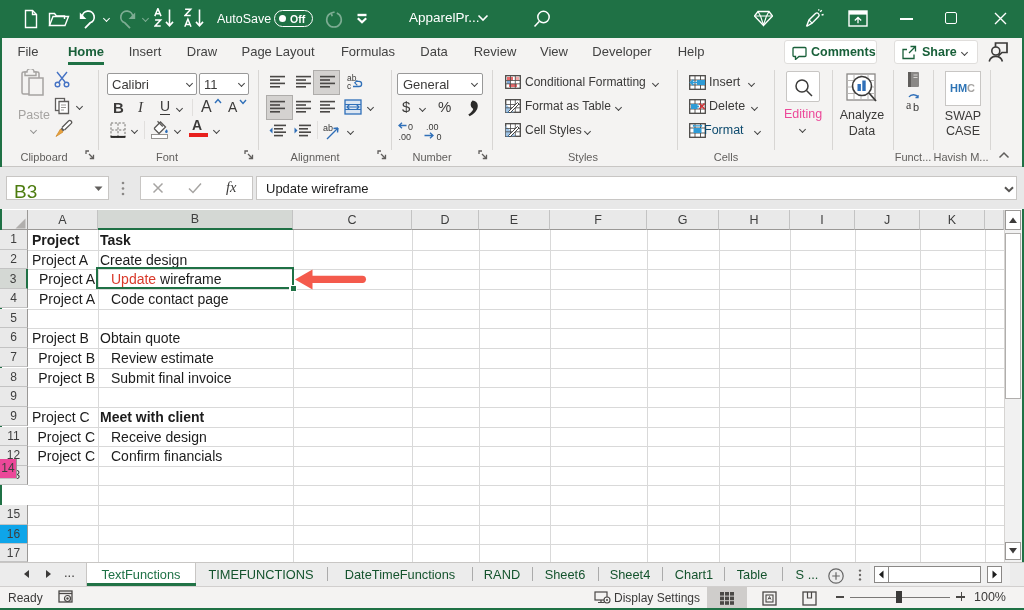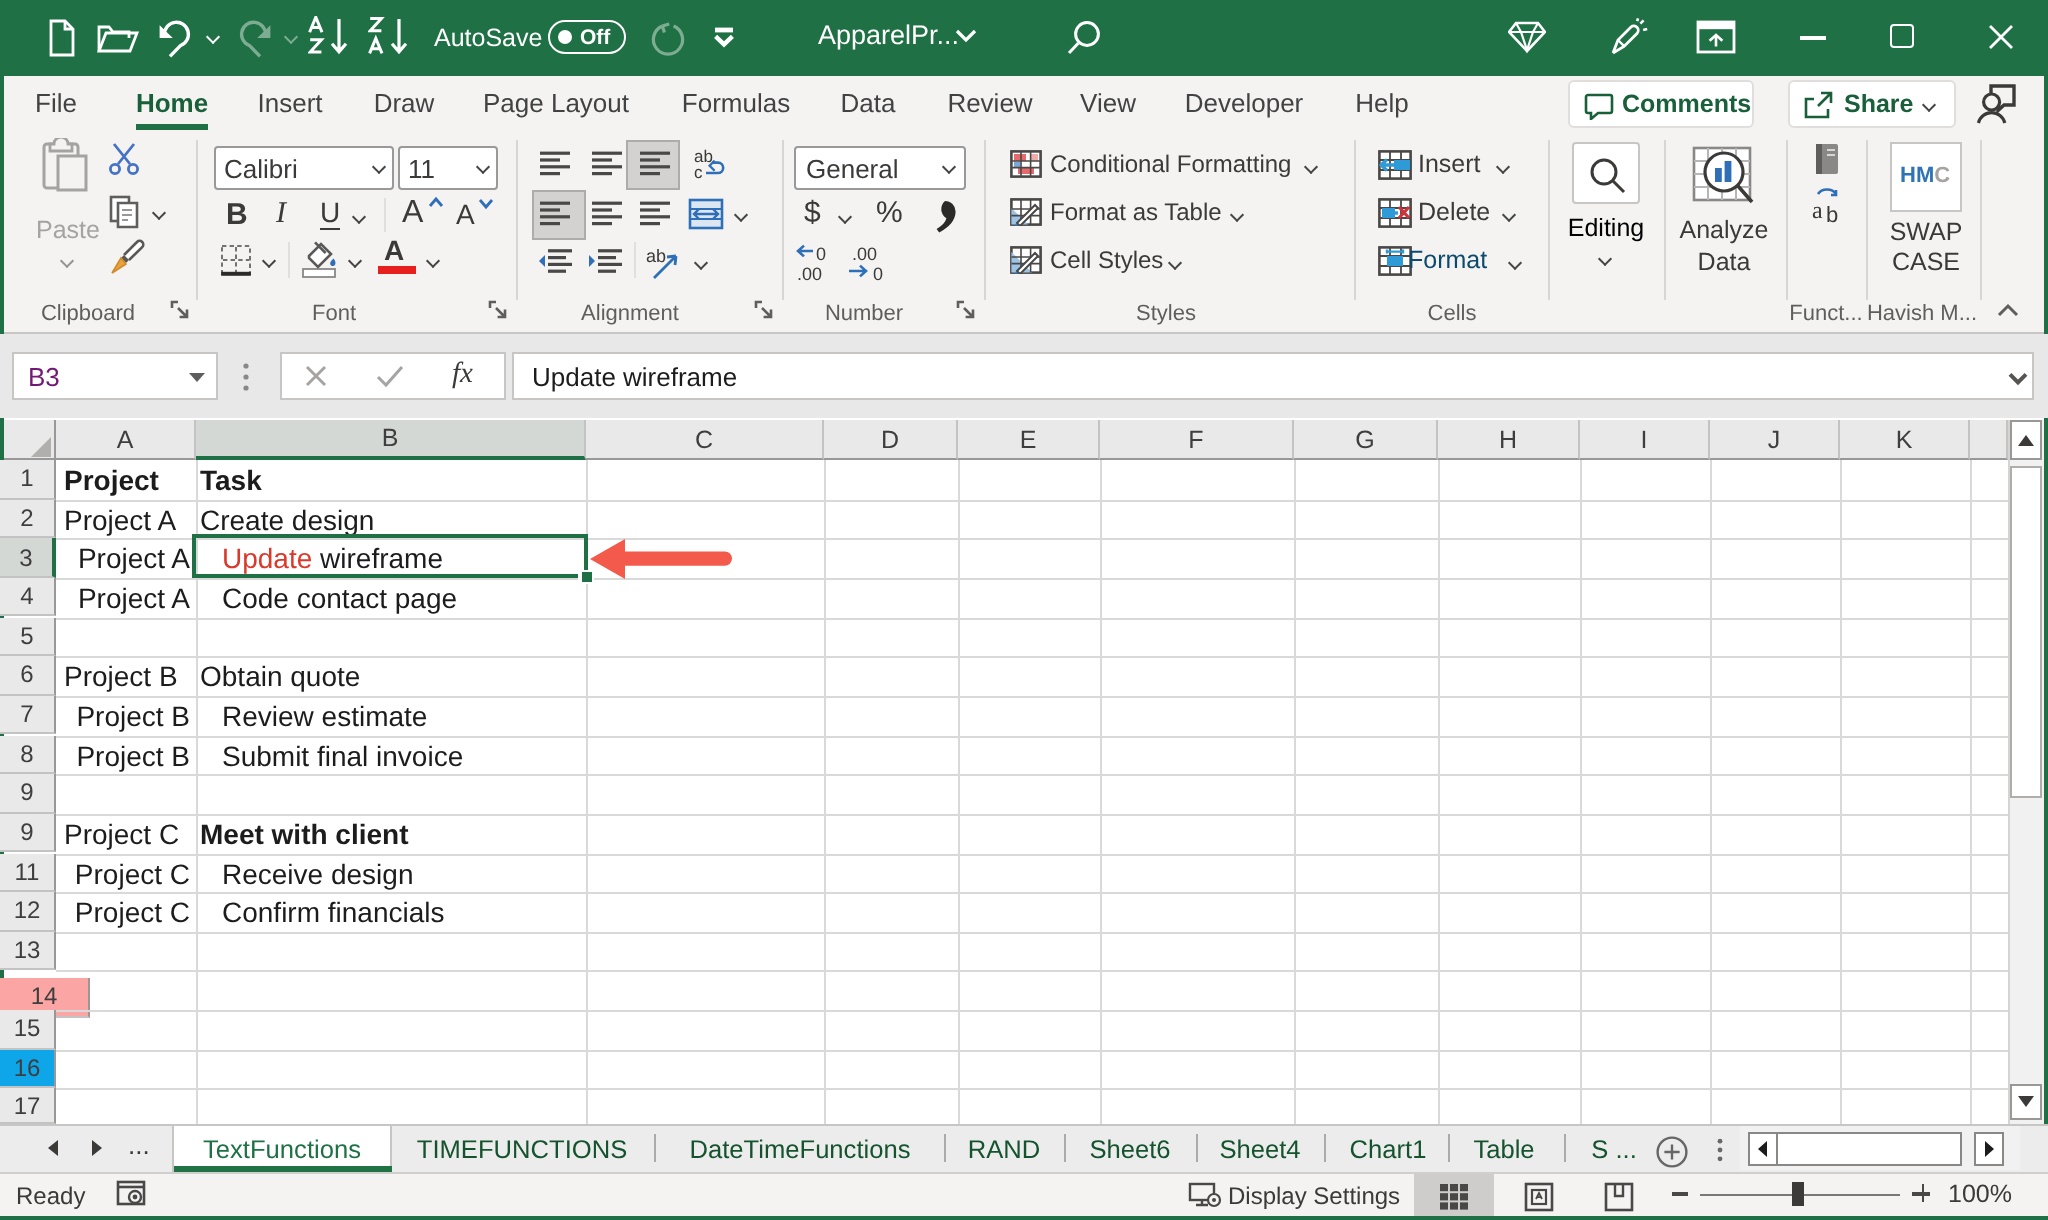--- a/index.html
+++ b/index.html
@@ -357,21 +357,21 @@
   </svg>
 <div class="a" style="left:704px;top:123px;font-size:12.5px;color:#0c4a6e">Format</div>
 <div class="chev" style="left:754px;top:128px"></div>
 <div class="glab" style="left:726px;top:151px">Cells</div>
 <div class="a" style="left:786px;top:71px;width:34px;height:31px;background:#fff;border:1px solid #c8c6c4;border-radius:2px">
 <svg class="a" style="left:7px;top:6px" width="19" height="19" viewBox="0 0 19 19">
 <circle cx="8" cy="8" r="6" fill="none" stroke="#3b3a39" stroke-width="1.5"></circle>
 <path d="M12.5 12.5 L18 18" stroke="#3b3a39" stroke-width="1.5"></path>
     </svg>
   </div>
-<div class="a ctr" style="left:803px;top:107px;font-size:12.5px;color:#000000">Editing</div>
+<div class="a ctr" style="left:803px;top:107px;font-size:12.5px;color:#ec4899">Editing</div>
 <div class="chev" style="left:799px;top:126px"></div>
 <svg class="a" style="left:845px;top:71px" width="34" height="36" viewBox="0 0 34 36">
 <rect x="2" y="3" width="28" height="26" fill="#fff" stroke="#8a8886" stroke-width="1.3"></rect>
 <path d="M2 9.5 h28 M2 16 h28 M2 22.5 h28 M9 3 v26 M16 3 v26 M23 3 v26" stroke="#b8b6b4" stroke-width="1"></path>
 <circle cx="17" cy="15" r="9.5" fill="#fff" stroke="#3b3a39" stroke-width="1.6"></circle>
 <rect x="12.5" y="13" width="3.4" height="7" fill="#2f6fb8"></rect>
 <rect x="17.3" y="9.5" width="3.4" height="10.5" fill="#2f6fb8"></rect>
 <path d="M24 22 L31 30" stroke="#3b3a39" stroke-width="1.8"></path>
   </svg>
 <div class="a ctr" style="left:862px;top:108px;font-size:12.5px;color:#3b3a39">Analyze</div>
@@ -393,21 +393,21 @@
 <div class="a" style="left:4px;top:10px;font-size:11px;font-weight:bold;color:#2e74b5">HM<span style="color:#a6a4a2">C</span></div>
   </div>
 <div class="a ctr" style="left:963px;top:109px;font-size:12.5px;color:#3b3a39">SWAP</div>
 <div class="a ctr" style="left:963px;top:124px;font-size:12.5px;color:#3b3a39">CASE</div>
 <div class="glab" style="left:961px;top:151px">Havish M...</div>
 <svg class="a" style="left:998px;top:151px" width="12" height="8" viewBox="0 0 12 8">
 <path d="M1.5 6.5 L6 2 l4.5 4.5" fill="none" stroke="#605e5c" stroke-width="1.5"></path>
   </svg>
 <div class="a" style="left:0;top:167px;width:1024px;height:42px;background:#e8e8e8"></div>
 <div class="a" style="left:6px;top:176px;width:103px;height:24px;background:#fff;border:1px solid #c8c6c4"></div>
-<div class="a" style="left:14px;top:181px;font-size:13px;color:#701a75">B3</div>
+<div class="a" style="left:14px;top:181px;font-size:19px;color:#4d7c0f">B3</div>
 <svg class="a" style="left:94px;top:186px" width="9" height="6" viewBox="0 0 9 6">
     <path d="M0.5 0.5 L4.5 5 L8.5 0.5 z" fill="#605e5c"></path>
   </svg>
 <svg class="a" style="left:121px;top:181px" width="4" height="15" viewBox="0 0 4 15">
 <circle cx="2" cy="2" r="1.3" fill="#8a8886"></circle>
     <circle cx="2" cy="7.5" r="1.3" fill="#8a8886"></circle>
     <circle cx="2" cy="13" r="1.3" fill="#8a8886"></circle>
   </svg>
 <div class="a" style="left:140px;top:176px;width:113px;height:24px;background:#fff;border:1px solid #c8c6c4"></div>
 <svg class="a" style="left:152px;top:182px" width="12" height="12" viewBox="0 0 12 12">
@@ -445,21 +445,21 @@
 <div class="rowhead" style="top:288.9px;height:19.6px;background:#e9e9e9;border-right:1px solid #9a9896;width:28px">4</div>
 <div class="rowhead" style="top:308.6px;height:19.6px;background:#e9e9e9;border-right:1px solid #9a9896;width:28px">5</div>
 <div class="rowhead" style="top:328.2px;height:19.6px;background:#e9e9e9;border-right:1px solid #9a9896;width:28px">6</div>
 <div class="rowhead" style="top:347.9px;height:19.6px;background:#e9e9e9;border-right:1px solid #9a9896;width:28px">7</div>
 <div class="rowhead" style="top:367.5px;height:19.6px;background:#e9e9e9;border-right:1px solid #9a9896;width:28px">8</div>
 <div class="rowhead" style="top:387.2px;height:19.6px;background:#e9e9e9;border-right:1px solid #9a9896;width:28px">9</div>
 <div class="rowhead" style="top:406.9px;height:19.6px;background:#e9e9e9;border-right:1px solid #9a9896;width:28px">9</div>
 <div class="rowhead" style="top:426.5px;height:19.6px;background:#e9e9e9;border-right:1px solid #9a9896;width:28px">11</div>
 <div class="rowhead" style="top:446.1px;height:19.6px;background:#e9e9e9;border-right:1px solid #9a9896;width:28px">12</div>
 <div class="rowhead" style="top:465.8px;height:19.6px;background:#e9e9e9;border-right:1px solid #9a9896;width:28px">13</div>
-<div class="rowhead" style="top:489px;height:19.6px;background:#fca5a5;border-right:1px solid #9a9896;width:45px">14</div>
+<div class="rowhead" style="top:459px;height:19.6px;background:#ec4899;border-right:1px solid #9a9896;width:17px">14</div>
 <div class="rowhead" style="top:505.1px;height:19.6px;background:#e9e9e9;border-right:1px solid #9a9896;width:28px">15</div>
 <div class="rowhead" style="top:524.8px;height:19.6px;background:#0ea5e9;border-right:1px solid #9a9896;width:28px">16</div>
 <div class="rowhead" style="top:544.4px;height:17.6px;background:#e9e9e9;border-right:1px solid #9a9896;width:28px">17</div>
 <div class="gvl" style="left:98px;top:230px;height:332px"></div>
 <div class="gvl" style="left:293px;top:230px;height:332px"></div>
 <div class="gvl" style="left:412px;top:230px;height:332px"></div>
 <div class="gvl" style="left:479px;top:230px;height:332px"></div>
 <div class="gvl" style="left:550px;top:230px;height:332px"></div>
 <div class="gvl" style="left:647px;top:230px;height:332px"></div>
 <div class="gvl" style="left:719px;top:230px;height:332px"></div>

